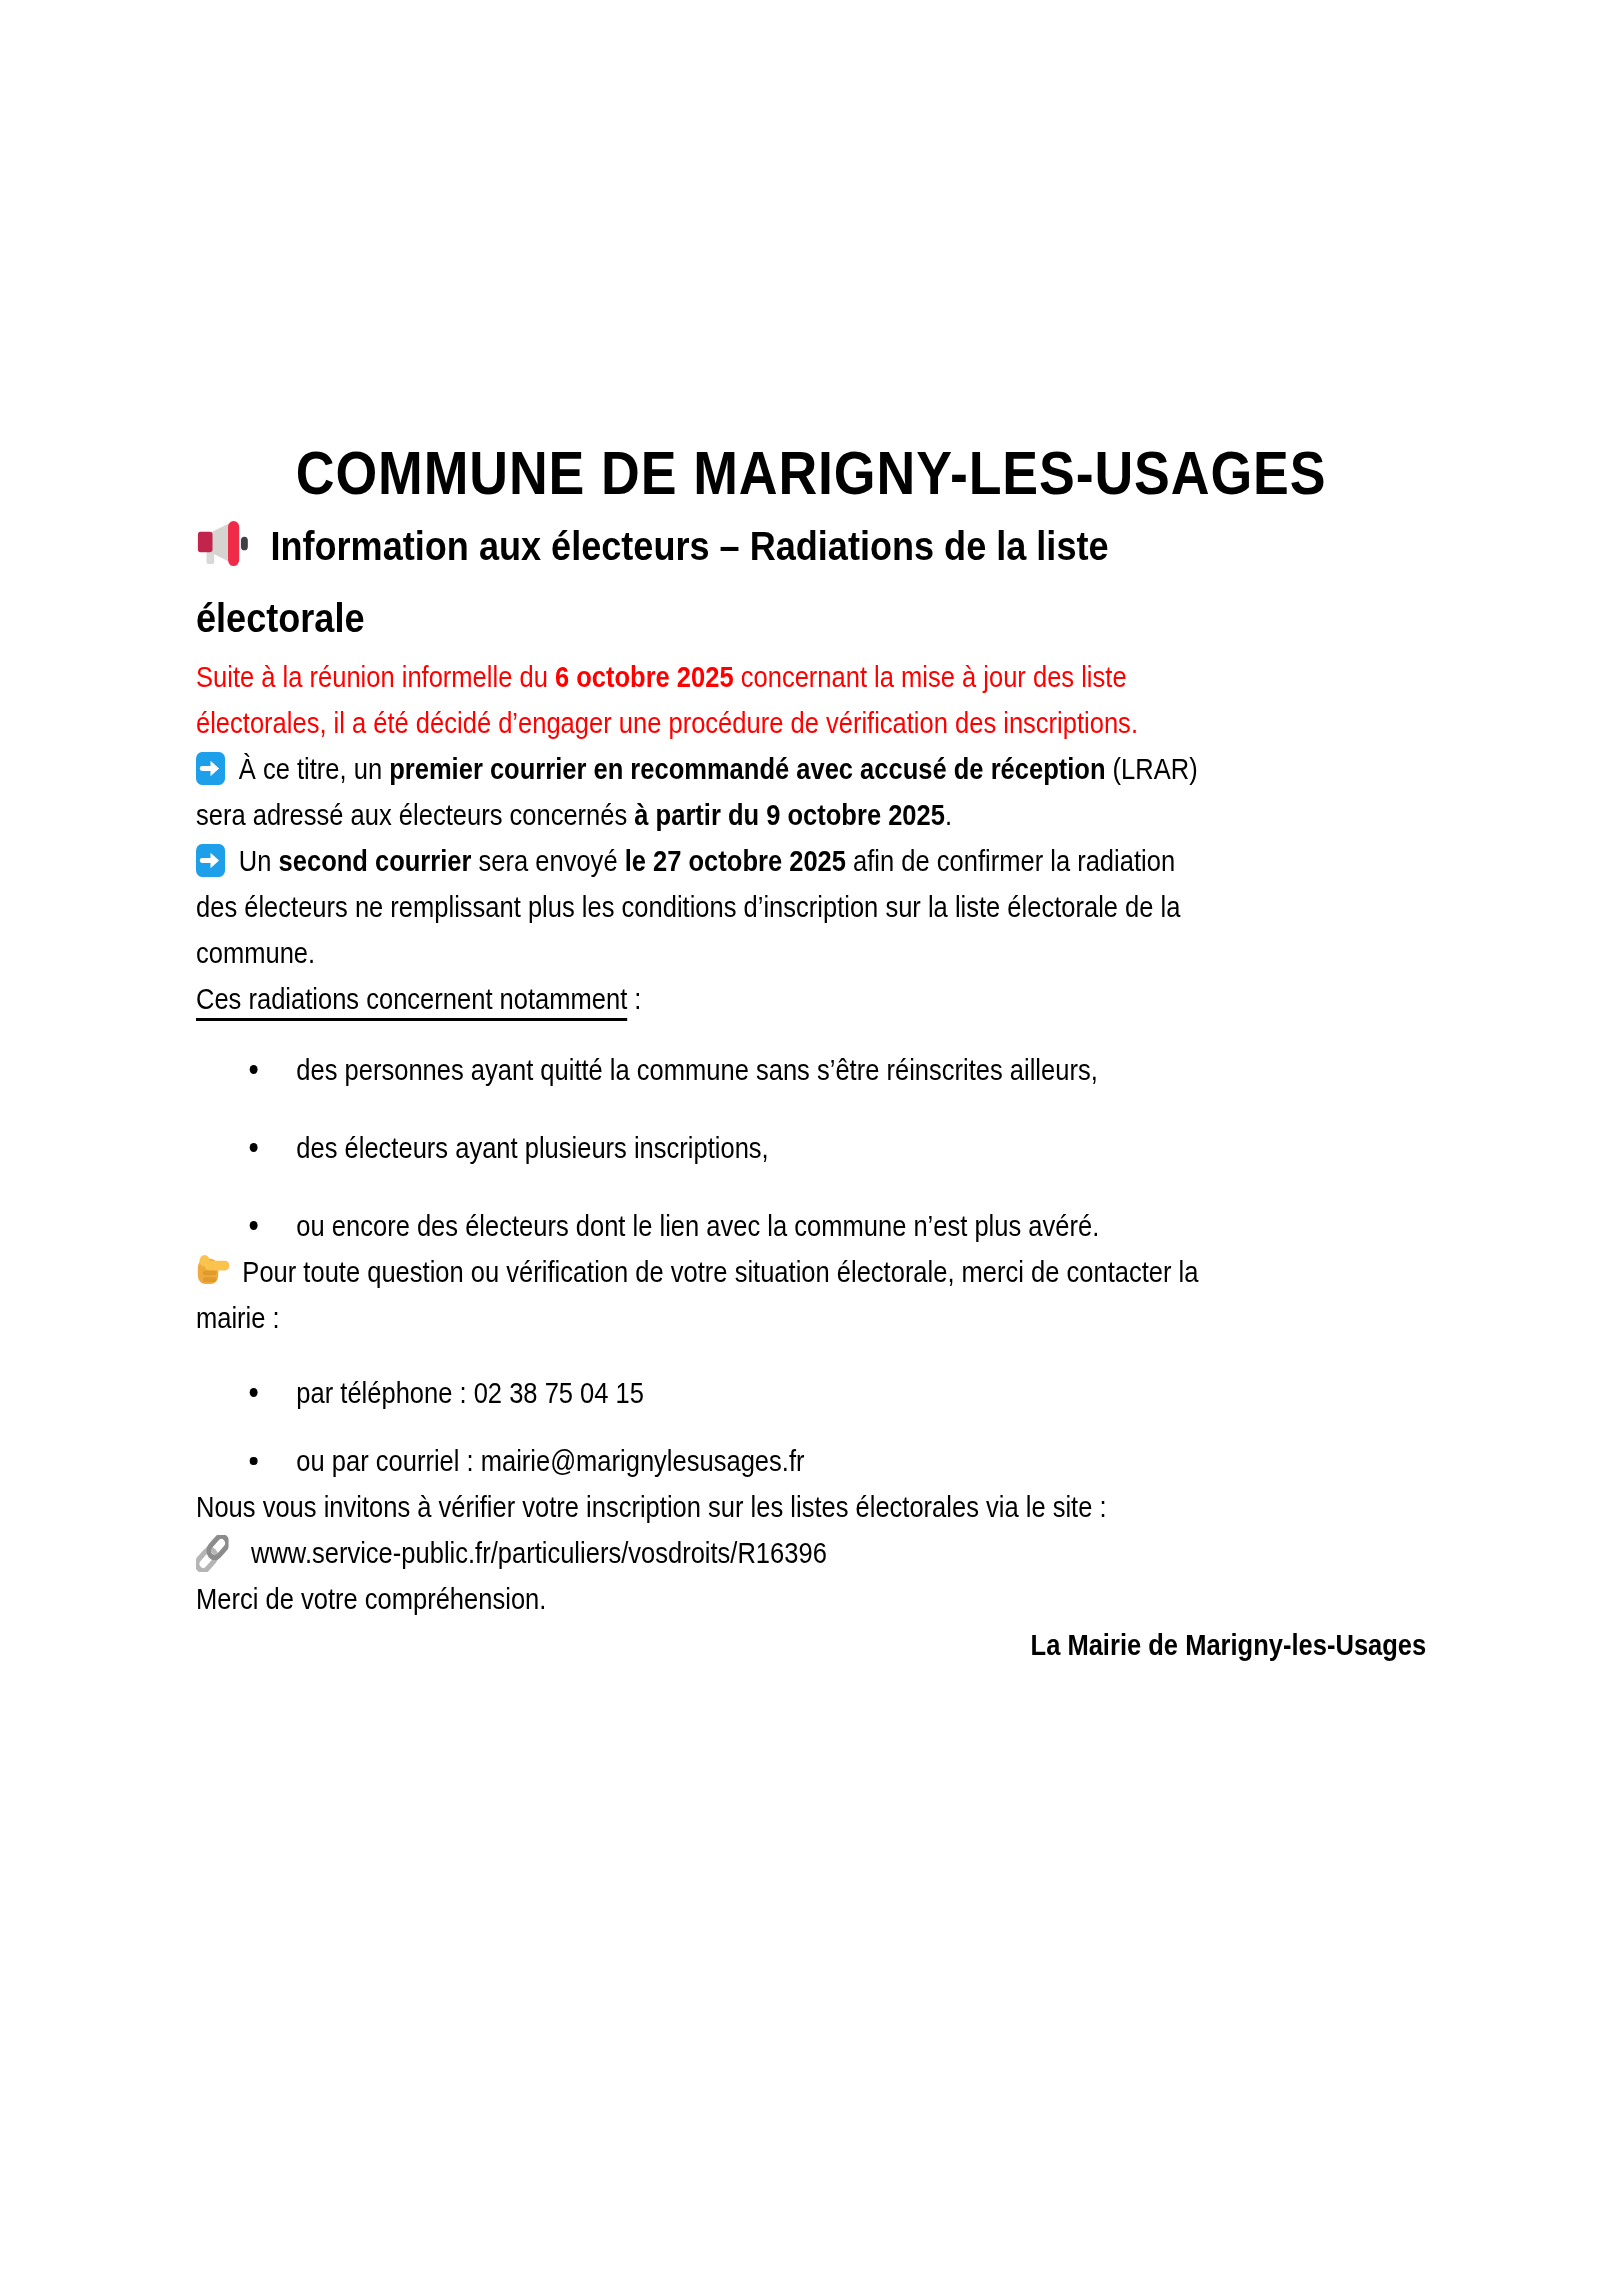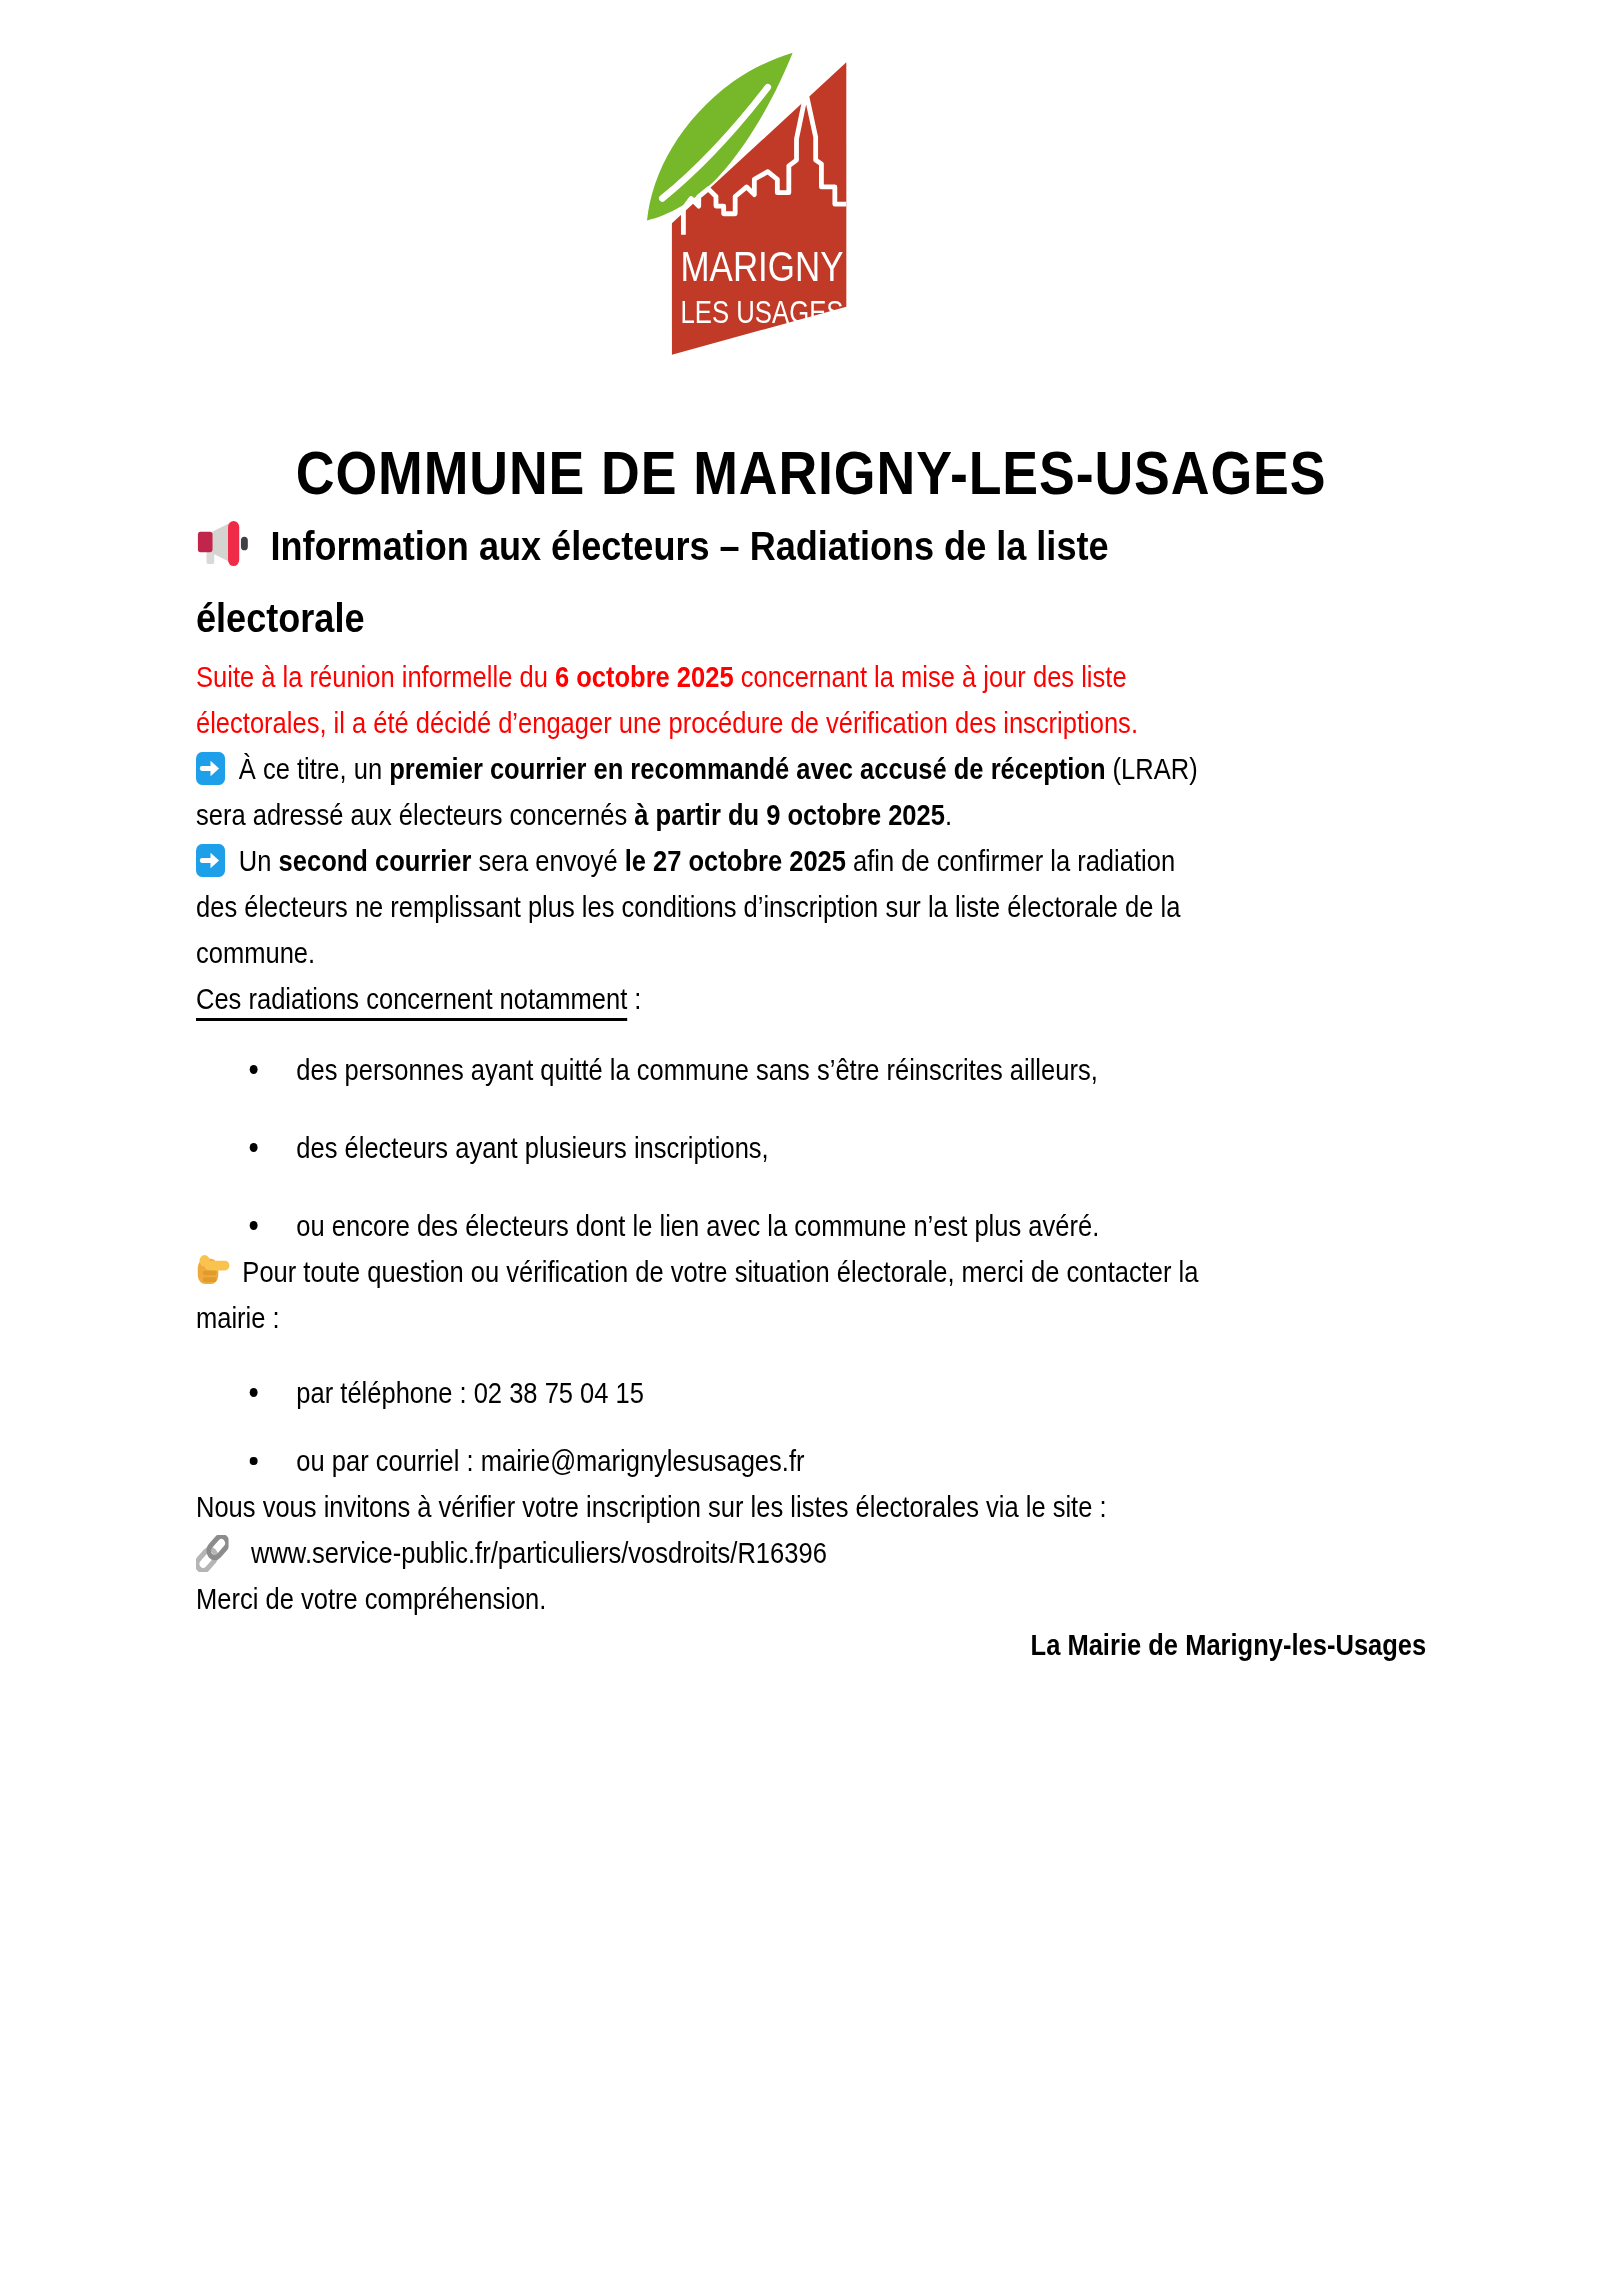--- a/index.html
+++ b/index.html
@@ -68,34 +68,20 @@
   .url      { color:#000; }
 
   .thanks    { margin-top:17.6px; }
   .signature { margin-top:25.5px; font-weight:bold; text-align:right; }
 </style>
 </head>
 <body>
 
 <div class="page">
 
-  <div class="logo">
-    <svg viewBox="0 0 240 325" width="230" height="319">
-
-      <path d="M0,175 C5,125 35,70 90,30 C110,16 132,6 152,0 C138,35 112,88 74,130 C50,155 22,170 0,175 Z" fill="#77B82A"></path>
-      <path d="M16,152 C48,126 86,88 126,36" fill="none" stroke="#ffffff" stroke-width="7" stroke-linecap="round"></path>
-
-      <path d="M26,178 L208,10 L208,265 L26,315 Z" fill="#C13A27"></path>
-
-      <path fill="none" stroke="#ffffff" stroke-width="5" stroke-linejoin="round" d="M38,190 L38,163 L46,152 L54,160 L54,150 L64,142 L72,150 L72,160 L80,160 L80,168 L92,168 L92,150 L104,140 L112,148 L112,132 L126,124 L136,132 L136,146 L148,146 L148,118 L156,112 L156,90 L166,42 L176,88 L176,112 L182,116 L182,140 L196,140 L196,158 L208,158"></path>
-
-      <text x="120" y="238" text-anchor="middle" fill="#ffffff" font-family="Liberation Sans, DejaVu Sans, sans-serif" font-size="44" textLength="170" lengthAdjust="spacingAndGlyphs">MARIGNY</text>
-      <text x="120" y="282" text-anchor="middle" fill="#ffffff" font-family="Liberation Sans, DejaVu Sans, sans-serif" font-size="33" textLength="170" lengthAdjust="spacingAndGlyphs">LES USAGES</text>
-    </svg>
-  </div>
 
   <div class="content">
 
     <h1 class="title">COMMUNE DE MARIGNY-LES-USAGES</h1>
 
     <h2 class="heading">
       <span class="line">
         <svg class="icon" width="63" height="45" viewBox="0 0 64 46">
           <rect x="12" y="28" width="9" height="16" rx="2" fill="#D9D9D9"></rect>
           <polygon points="14,13 39,2 39,42 14,31" fill="#D6D4D1"></polygon>

